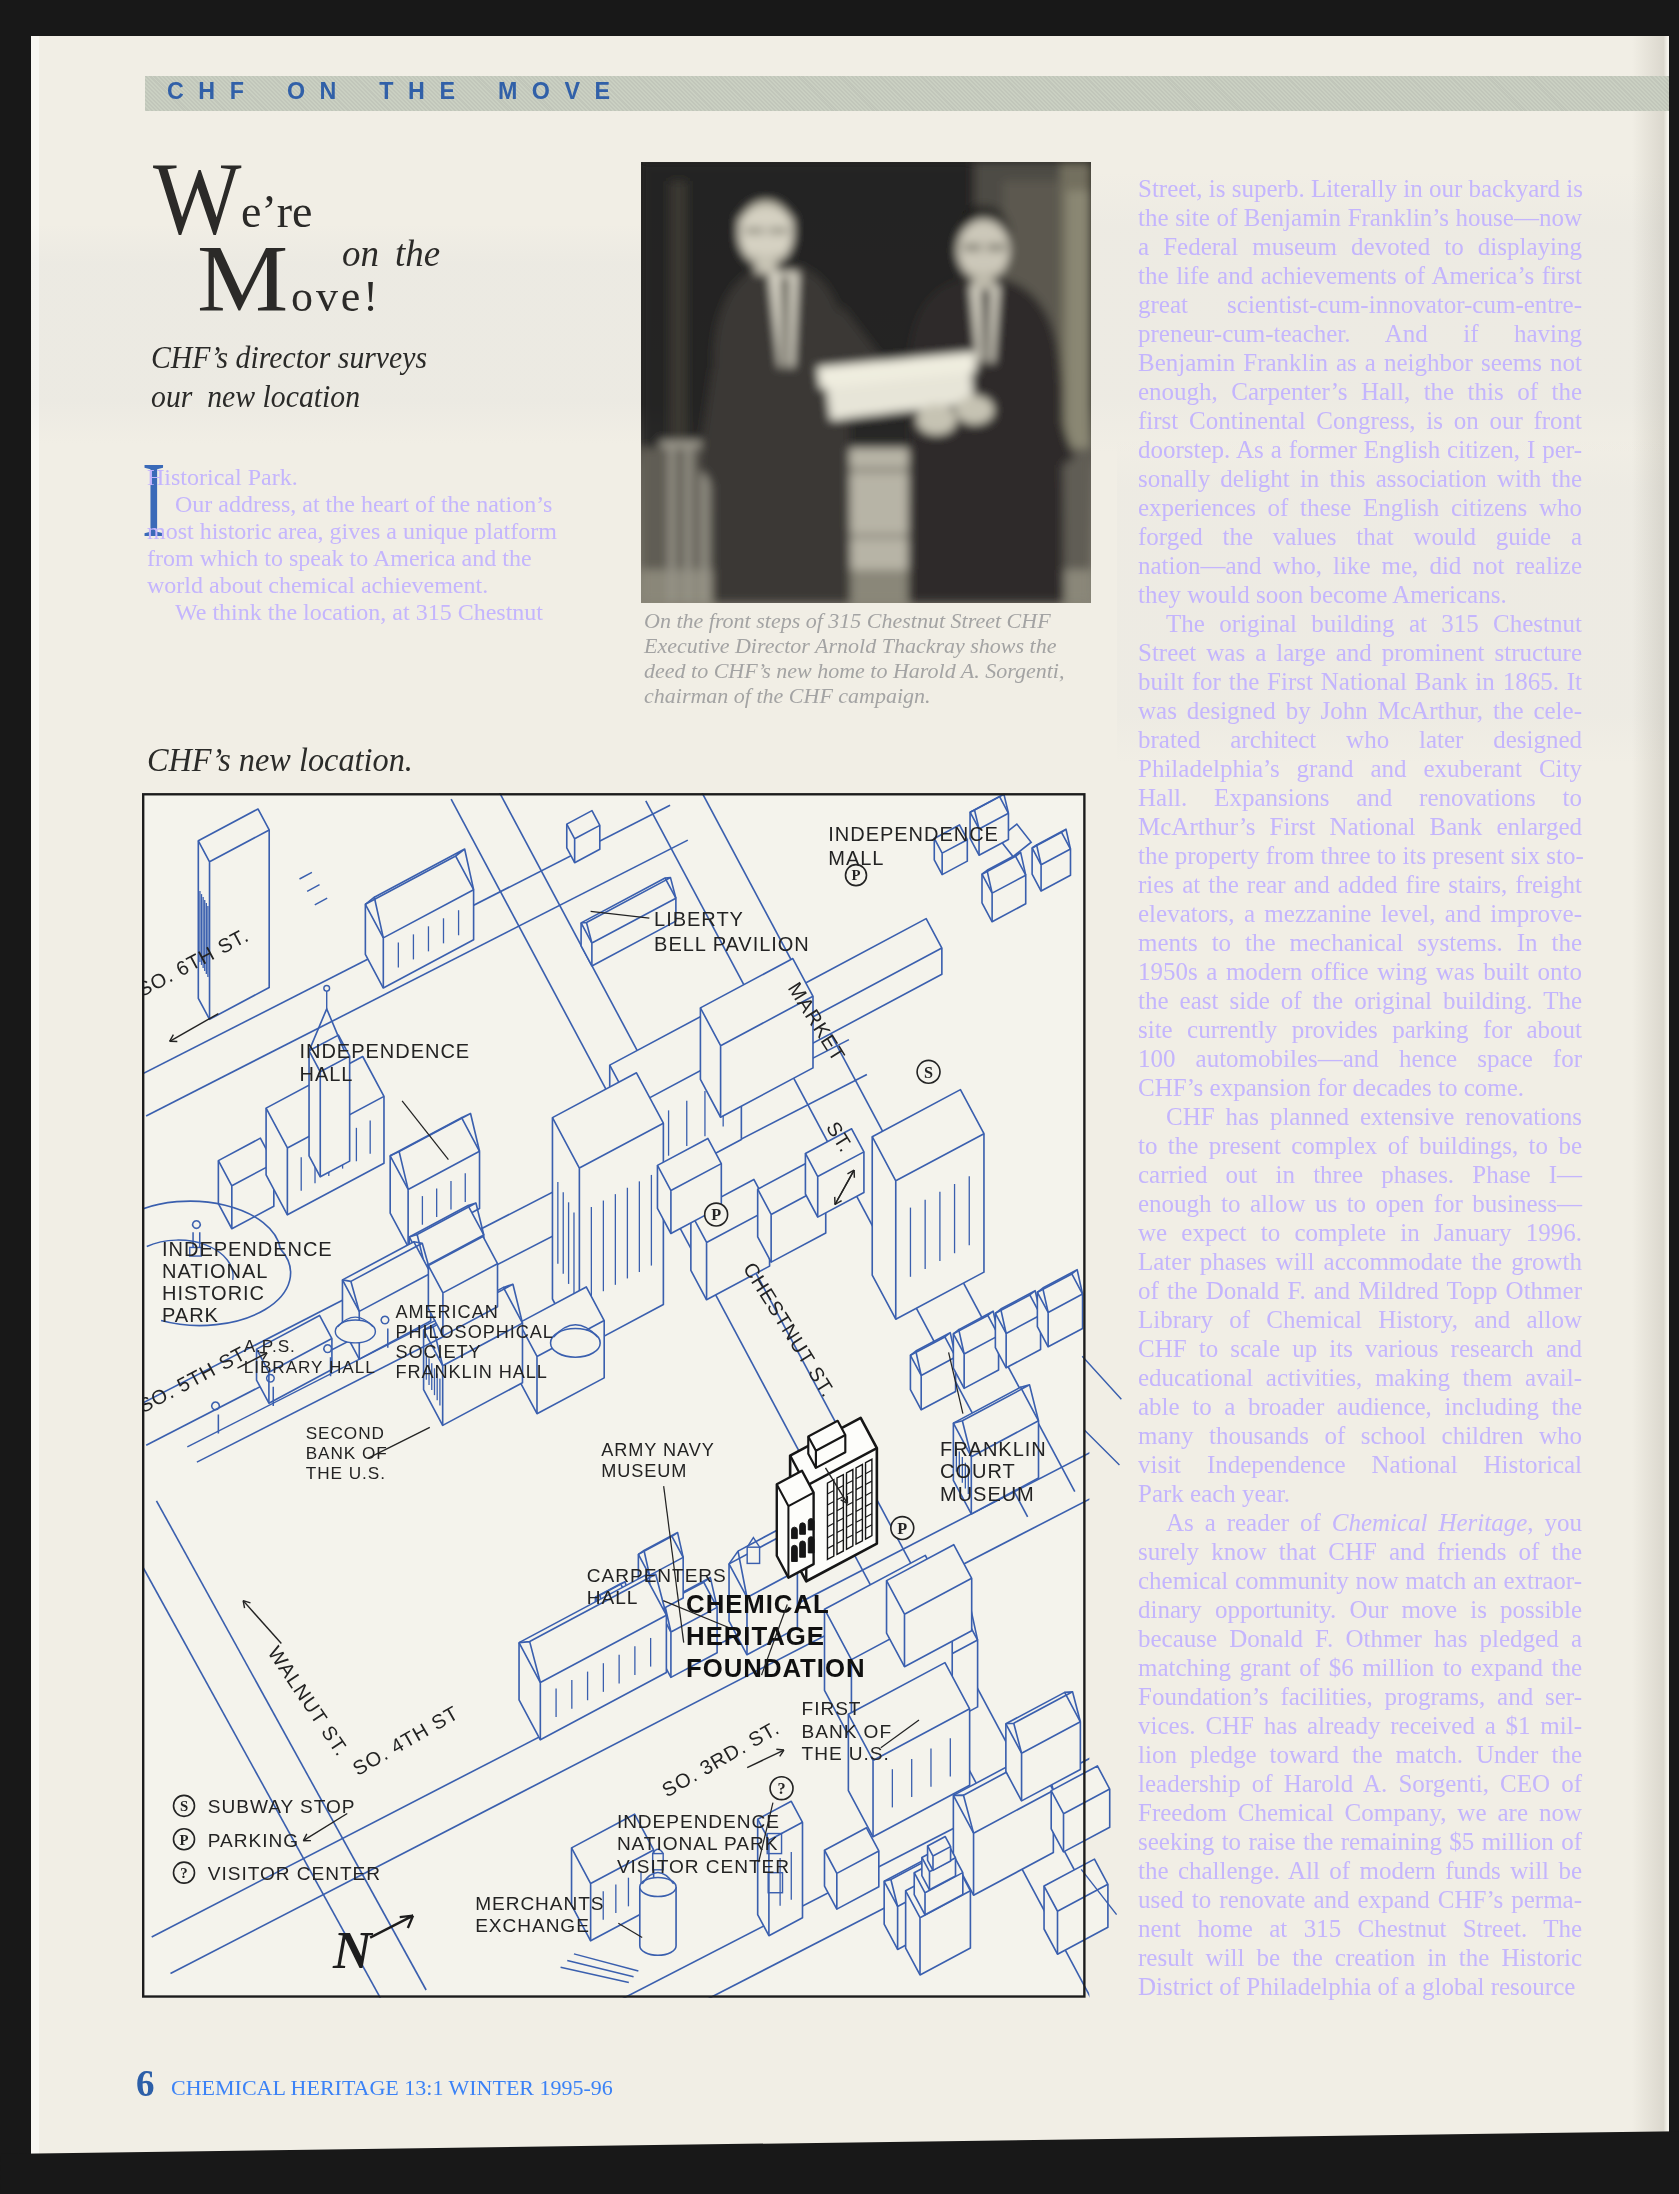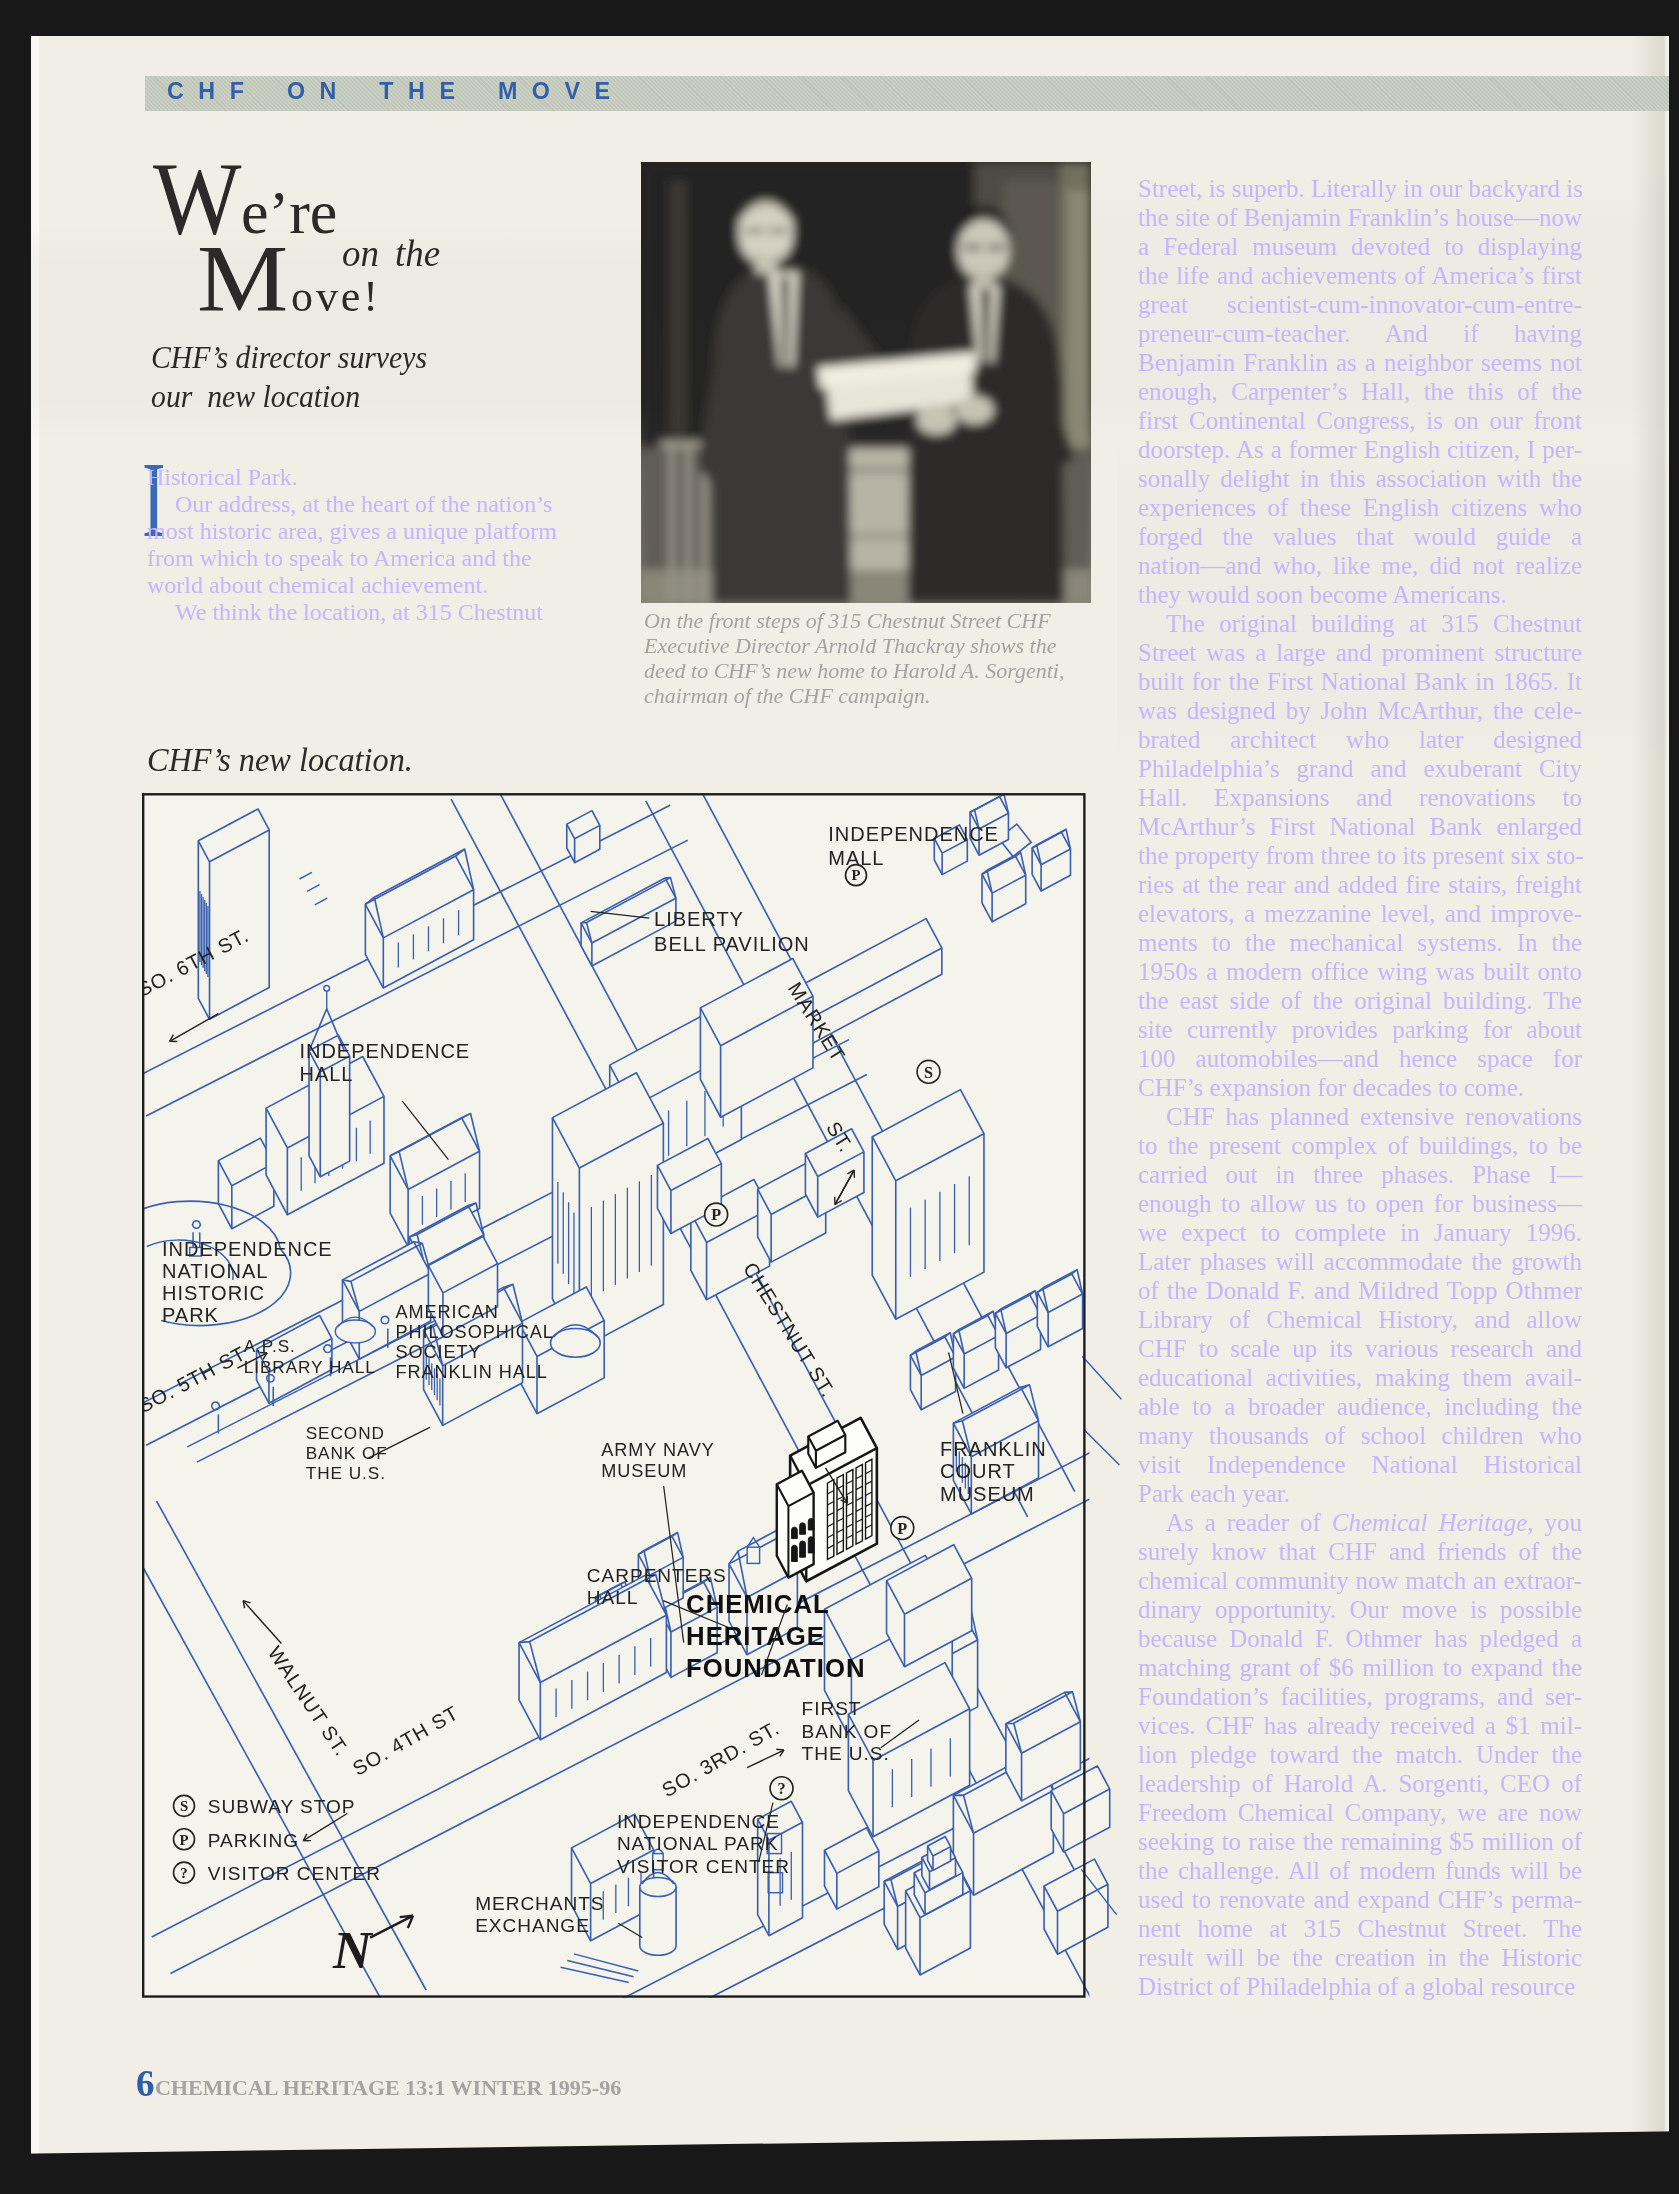--- a/index.html
+++ b/index.html
@@ -26,21 +26,21 @@
 <div class="abs" style="left:787px;top:172px;width:881px;height:282px;background:linear-gradient(rgba(168,178,192,0),rgba(168,178,192,0.055) 20%,rgba(168,178,192,0.055) 80%,rgba(168,178,192,0));"></div>
 
 <div class="abs" style="left:1117px;top:439px;width:552px;height:325px;background:linear-gradient(rgba(168,178,192,0),rgba(168,178,192,0.05) 15%,rgba(168,178,192,0.05) 85%,rgba(168,178,192,0));"></div>
 
 <div class="abs" style="left:145px;top:76px;width:1524px;height:35px;background:repeating-linear-gradient(45deg,#cad0c2 0 1.4px,#c1c6ba 1.4px 2.9px);"></div>
 
 <div class="abs" style="left:167px;top:72px;height:35px;line-height:37px;font-family:'Liberation Sans',sans-serif;font-weight:600;font-size:24px;letter-spacing:15px;word-spacing:7.6px;color:#3160a8;transform:scaleX(0.97);transform-origin:0 0;">CHF ON THE MOVE</div>
 
 <div class="abs" style="left:0;top:0;width:668px;height:363px;color:#2b2a28;">
   <span class="abs" style="left:153px;top:147px;font-size:103px;line-height:103px;transform:scaleX(0.91);transform-origin:0 0;">W</span>
-  <span class="abs" style="left:241px;top:189px;font-size:62px;line-height:46px;">e’re</span>
+  <span class="abs" style="left:241px;top:189px;font-size:46px;line-height:46px;">e’re</span>
   <span class="abs" style="left:342px;top:232px;font-size:37px;line-height:44px;word-spacing:6.7px;font-style:italic;">on the</span>
   <span class="abs" style="left:197px;top:232px;font-size:95px;line-height:95px;transform:scaleX(1.08);transform-origin:0 0;">M</span>
   <span class="abs" style="left:291px;top:275px;font-size:44px;line-height:44px;letter-spacing:2.9px;">ove!</span>
 </div>
 
 <div class="abs" style="left:151px;top:338px;font-style:italic;font-size:32px;line-height:39px;color:#2a2a28;transform:scaleX(0.93);transform-origin:0 0;">CHF’s director surveys<br>our&nbsp; new location</div>
 
 <div class="abs" style="left:142px;top:447px;color:#3a6ab8;font-size:107px;line-height:107px;transform:scaleX(0.66);transform-origin:0 0;">I</div>
 
 <div class="abs bodytext" style="left:147px;top:464px;width:482px;line-height:27px;">
@@ -644,16 +644,16 @@
 <div class="rline">seeking to raise the remaining $5 million of</div>
 <div class="rline">the challenge. All of modern funds will be</div>
 <div class="rline">used to renovate and expand CHF’s perma-</div>
 <div class="rline">nent home at 315 Chestnut Street. The</div>
 <div class="rline">result will be the creation in the Historic</div>
 <div class="rline rlast">District of Philadelphia of a global resource</div>
 </div>
 
 <div class="abs" style="left:136px;top:2065px;font-weight:bold;font-size:37px;line-height:37px;color:#2d5fa8;">6</div>
 
-<div class="abs" style="left:155px;top:2077px;font-weight:bold;font-size:22px;line-height:22px;letter-spacing:0px;color:#a3a3a3;">CHEMICAL HERITAGE 13:1 WINTER 1995-96</div>
+<div class="abs" style="left:171px;top:2077px;font-weight:normal;font-size:22px;line-height:22px;letter-spacing:0px;color:#3b82f6;">CHEMICAL HERITAGE 13:1 WINTER 1995-96</div>
 
 <div class="abs" style="left:0px;top:2154px;width:1728px;height:143px;background:#181818;transform:rotate(-0.78deg);transform-origin:0 0;"></div>
 
 
 </body></html>

